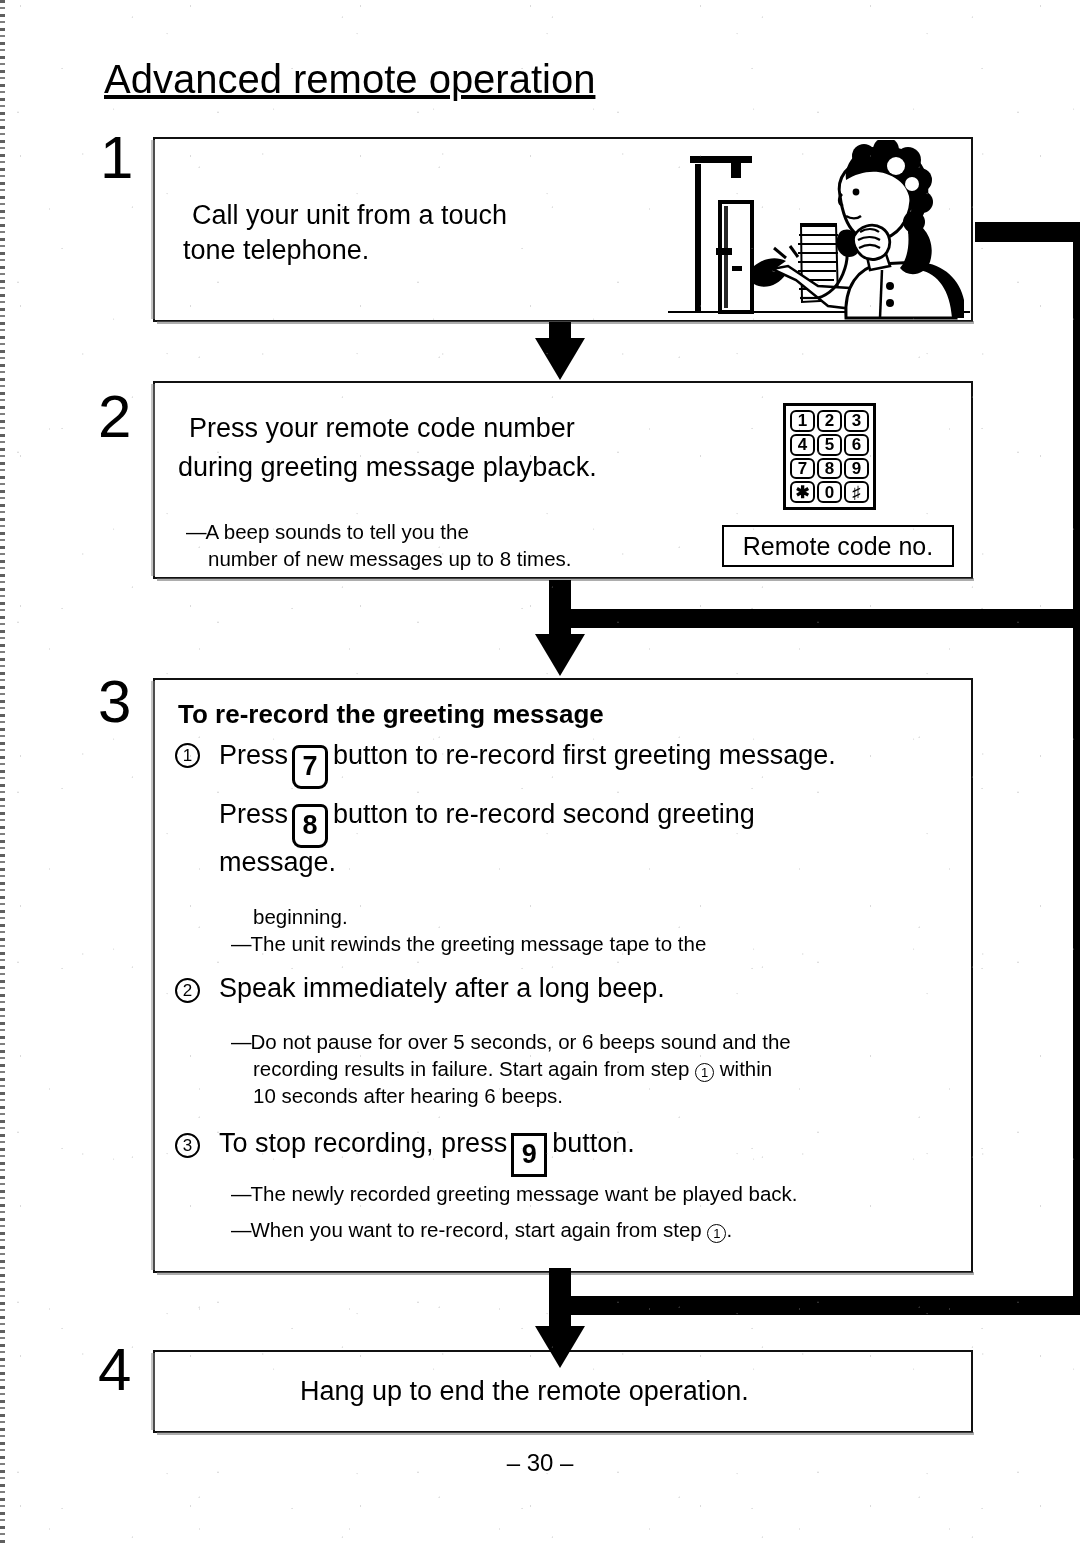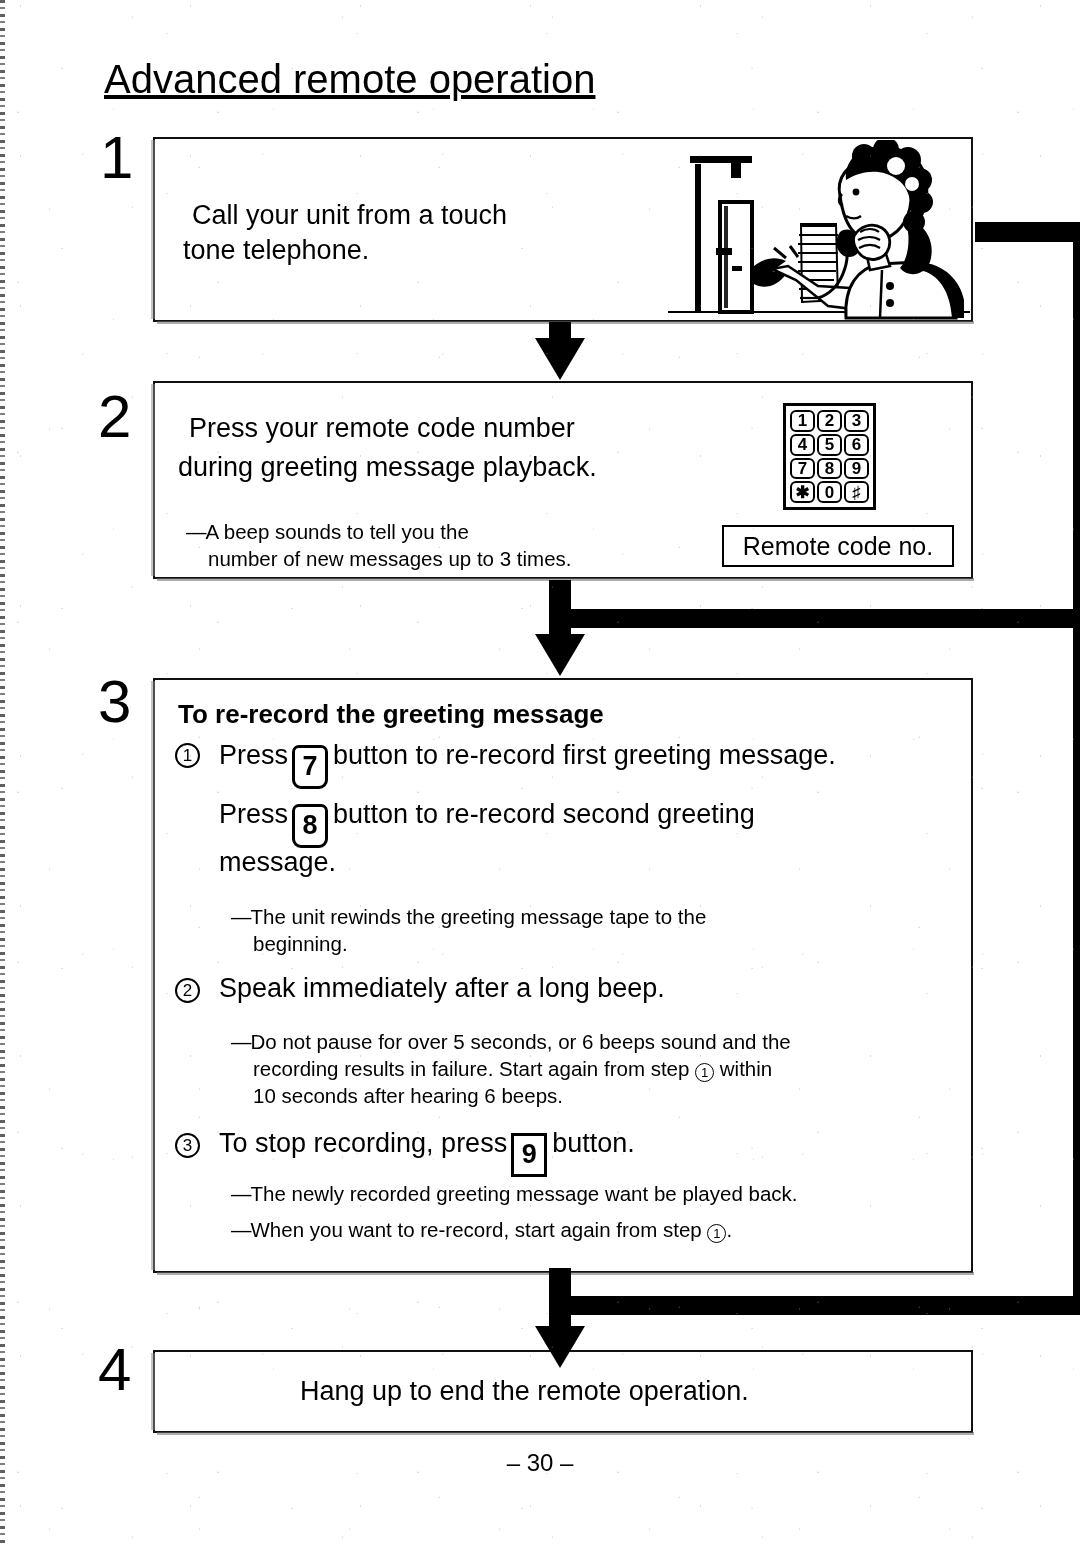--- a/index.html
+++ b/index.html
@@ -339,21 +339,21 @@
 <div class="step-num" style="left:98px; top:387px;">2</div>
 
 <div class="box" style="left:153px; top:381px; width:820px; height:198px;">
 </div>
 
 <div class="btxt" style="left:189px; top:411px;">Press your remote code number</div>
 <div class="btxt" style="left:178px; top:450px;">during greeting message playback.</div>
 
 <div class="note" style="left:186px; top:518px; width:520px;">
   <div><span class="dash">—</span><span>A beep sounds to tell you the</span></div>
-  <div style="padding-left:22px;"><span>number of new messages up to 3 times.</span></div>
+  <div style="padding-left:22px;"><span>number of new messages up to 8 times.</span></div>
 </div>
 
 <div class="keypad" style="left:783px; top:403px; width:93px; height:107px;">
   <div class="key">1</div>
   <div class="key">2</div>
   <div class="key">3</div>
   <div class="key">4</div>
   <div class="key">5</div>
   <div class="key">6</div>
   <div class="key">7</div>
@@ -388,22 +388,22 @@
   <span>Press</span><span class="keychip rounded">7</span><span>button to re-record first greeting message.</span>
 </div>
 
 <div class="btxt" style="left:219px; top:797px; width:760px; white-space:nowrap;">
   <span>Press</span><span class="keychip rounded">8</span><span>button to re-record second greeting</span>
 </div>
 
 <div class="btxt" style="left:219px; top:845px;">message.</div>
 
 <div class="note" style="left:231px; top:903px; width:720px;">
+  <div style="padding-left:22px;"><span>beginning.</span></div>
   <div><span class="dash">—</span><span>The unit rewinds the greeting message tape to the</span></div>
-  <div style="padding-left:22px;"><span>beginning.</span></div>
 </div>
 
 <div style="position:absolute; left:175px; top:978px;">
   <span class="circnum">2</span>
 </div>
 
 <div class="btxt" style="left:219px; top:971px;">Speak immediately after a long beep.</div>
 
 <div class="note" style="left:231px; top:1028px; width:730px;">
   <div><span class="dash">—</span><span>Do not pause for over 5 seconds, or 6 beeps sound and the</span></div>

